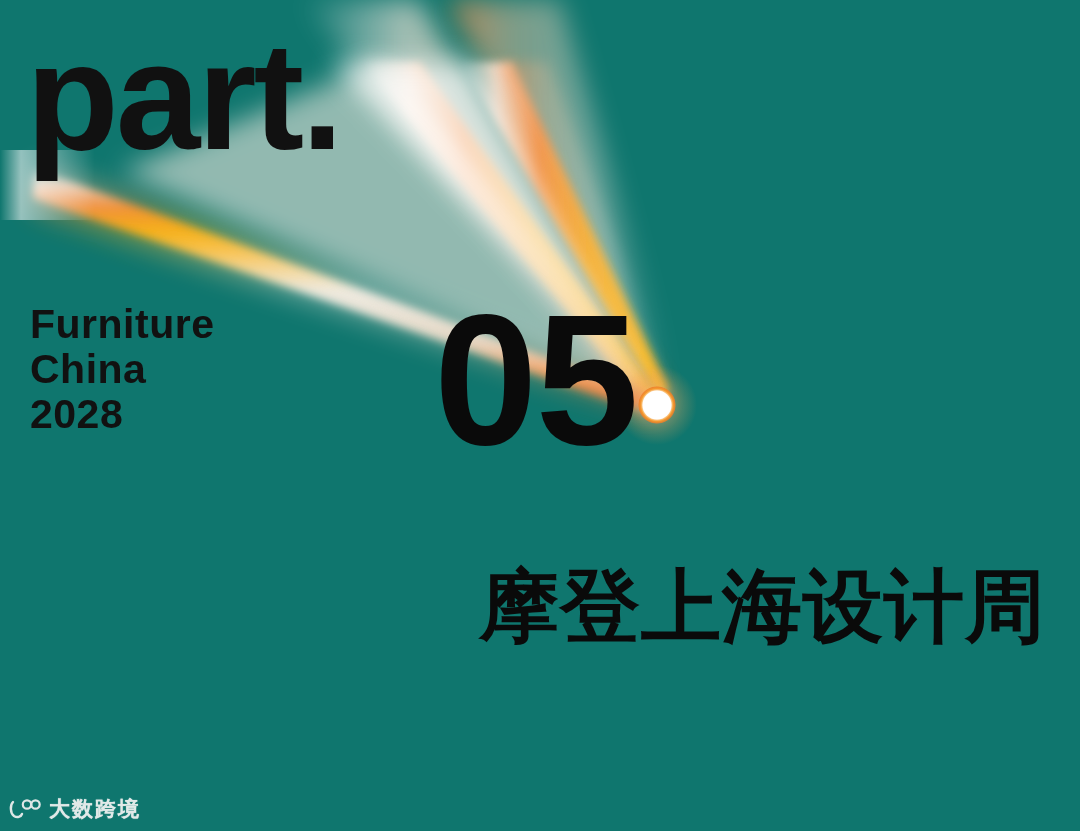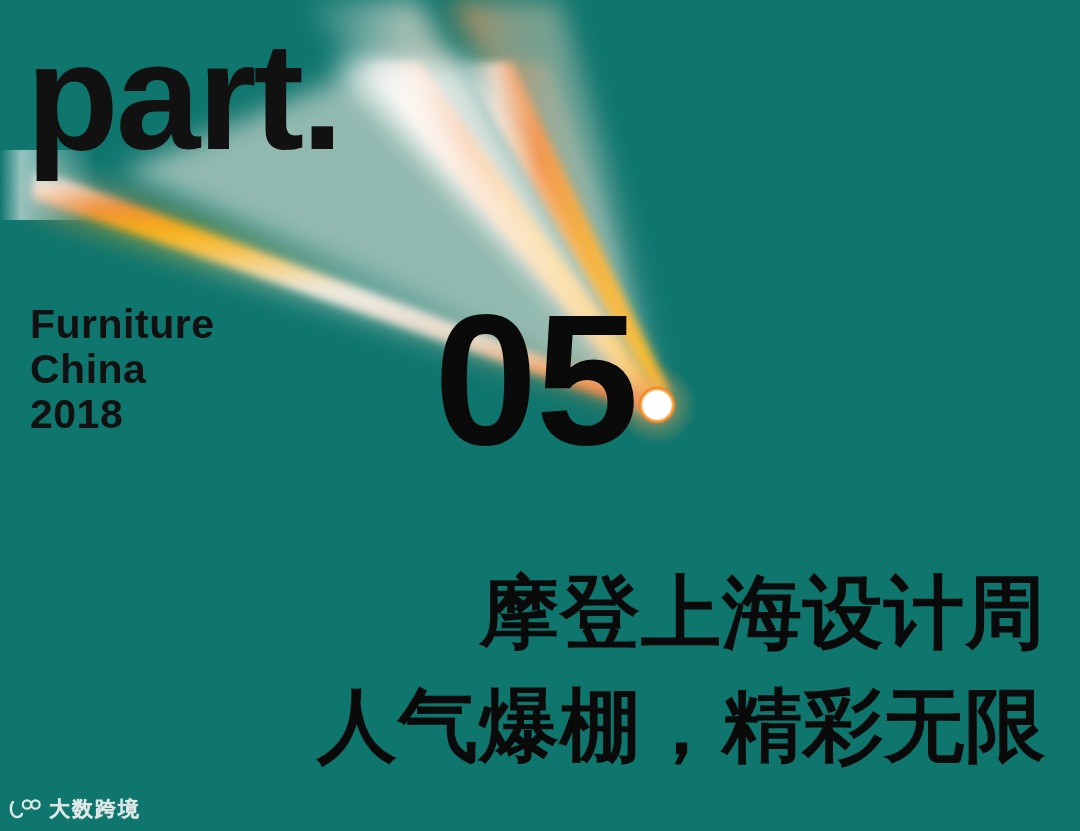--- a/index.html
+++ b/index.html
@@ -68,20 +68,21 @@
     color: #0a0a0a;
   }
 
   
   #headline {
     position: absolute;
     left: 0;
     top: 556px;
     width: 1046px;
     text-align: right;
+    font-family: Liberation Mono, monospace;
   }
   .headline-line {
     display: block;
     font-size: 80px;
     line-height: 113px;
     font-weight: 700;
     color: #0a0a0a;
     letter-spacing: 1px;
     white-space: nowrap;
   }
@@ -235,27 +236,26 @@
       <circle cx="657" cy="405" r="40" fill="url(#gHalo)"></circle>
       <circle cx="657" cy="405" r="19" fill="url(#gGlow)"></circle>
       <circle cx="657" cy="405" r="14.5" fill="#ffffff"></circle>
     </g>
   </svg>
 
   <div id="brand-part">part.</div>
 
   <div id="brand-event">Furniture
 China
-2018</div>
+2028</div>
 
   <div id="part-number">05</div>
 
   <div id="headline">
     <span class="headline-line">摩登上海设计周</span>
-    <span class="headline-line">人气爆棚，精彩无限</span>
   </div>
 
   <div id="watermark">
     <svg id="watermark-mark" viewBox="0 0 34 22" xmlns="http://www.w3.org/2000/svg">
       <path d="M5 4 C2 7, 2 15, 6 18 C9 20, 13 19, 14 16" fill="none" stroke="#f0f0f0" stroke-width="2.4" stroke-linecap="round"></path>
       <circle cx="19" cy="6.5" r="4.2" fill="none" stroke="#f0f0f0" stroke-width="2.2"></circle>
       <circle cx="27.5" cy="6.5" r="4.2" fill="none" stroke="#f0f0f0" stroke-width="2.2"></circle>
     </svg>
     <span id="watermark-text">大数跨境</span>
   </div>

